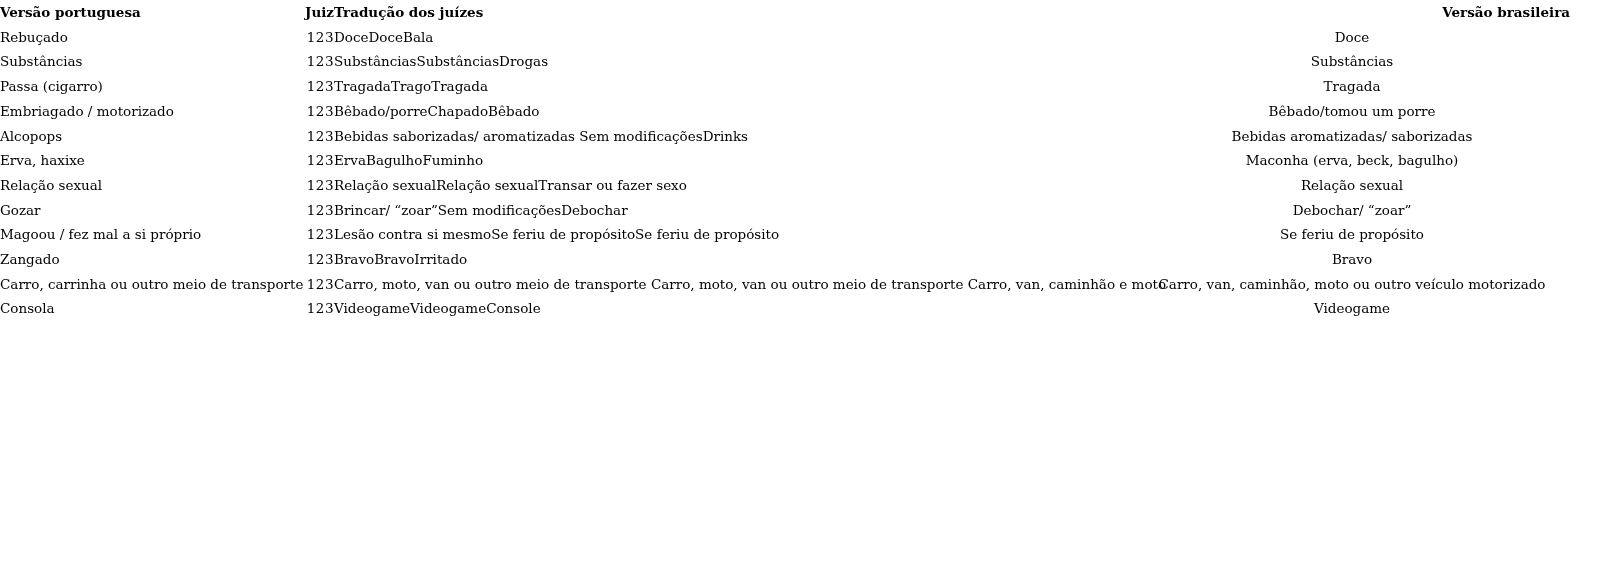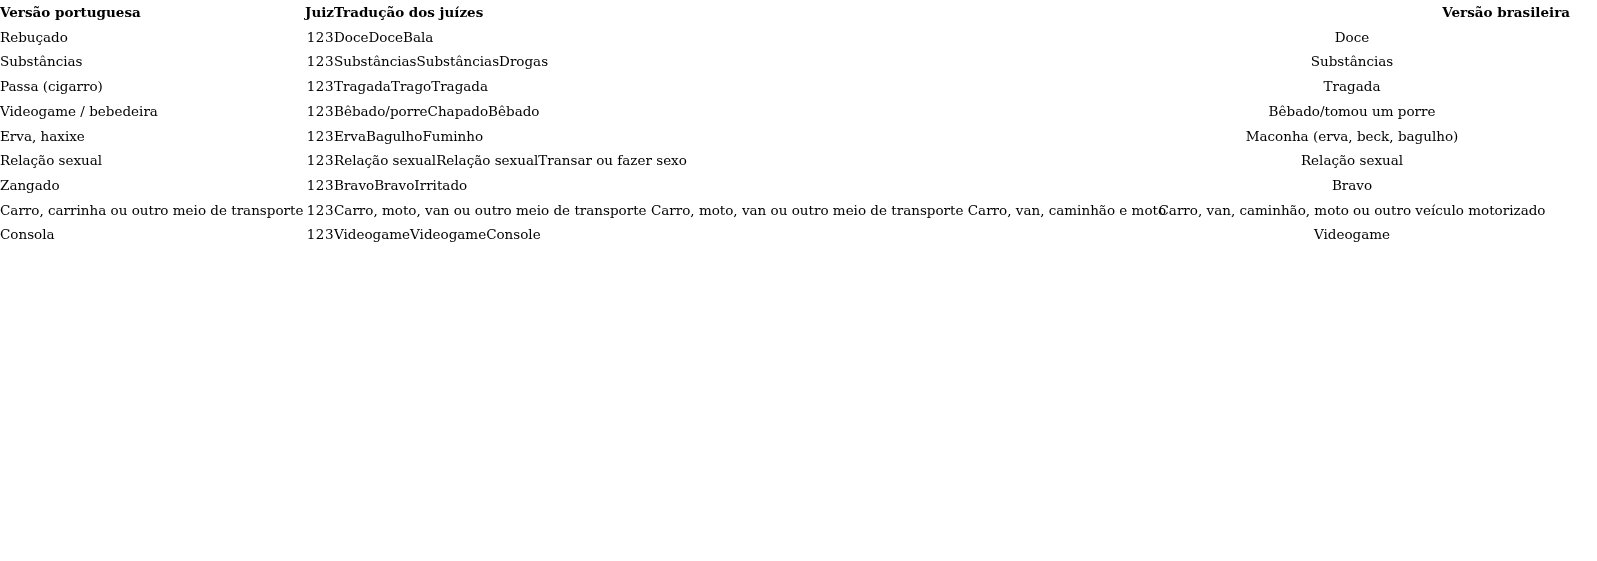--- a/index.html
+++ b/index.html
@@ -81,36 +81,54 @@
           <td class="col-trad overflow-cell">SubstânciasSubstânciasDrogas</td>
           <td class="col-br">Substâncias</td>
         </tr>
         <tr>
           <td class="col-pt">Passa (cigarro)</td>
           <td class="col-juiz juiz-nums">123</td>
           <td class="col-trad overflow-cell">TragadaTragoTragada</td>
           <td class="col-br">Tragada</td>
         </tr>
         <tr>
-          <td class="col-pt">Videogame / bebedeira</td>
+          <td class="col-pt">Embriagado / motorizado</td>
           <td class="col-juiz juiz-nums">123</td>
           <td class="col-trad overflow-cell">Bêbado/porreChapadoBêbado</td>
           <td class="col-br">Bêbado/tomou um porre</td>
+        </tr>
+        <tr>
+          <td class="col-pt">Alcopops</td>
+          <td class="col-juiz juiz-nums">123</td>
+          <td class="col-trad overflow-cell">Bebidas saborizadas/ aromatizadas Sem modificaçõesDrinks</td>
+          <td class="col-br">Bebidas aromatizadas/ saborizadas</td>
         </tr>
         <tr>
           <td class="col-pt">Erva, haxixe</td>
           <td class="col-juiz juiz-nums">123</td>
           <td class="col-trad overflow-cell">ErvaBagulhoFuminho</td>
           <td class="col-br">Maconha (erva, beck, bagulho)</td>
         </tr>
         <tr>
           <td class="col-pt">Relação sexual</td>
           <td class="col-juiz juiz-nums">123</td>
           <td class="col-trad overflow-cell">Relação sexualRelação sexualTransar ou fazer sexo</td>
           <td class="col-br">Relação sexual</td>
+        </tr>
+        <tr>
+          <td class="col-pt">Gozar</td>
+          <td class="col-juiz juiz-nums">123</td>
+          <td class="col-trad overflow-cell">Brincar/ “zoar”Sem modificaçõesDebochar</td>
+          <td class="col-br">Debochar/ “zoar”</td>
+        </tr>
+        <tr>
+          <td class="col-pt">Magoou / fez mal a si próprio</td>
+          <td class="col-juiz juiz-nums">123</td>
+          <td class="col-trad overflow-cell">Lesão contra si mesmoSe feriu de propósitoSe feriu de propósito</td>
+          <td class="col-br">Se feriu de propósito</td>
         </tr>
         <tr>
           <td class="col-pt">Zangado</td>
           <td class="col-juiz juiz-nums">123</td>
           <td class="col-trad overflow-cell">BravoBravoIrritado</td>
           <td class="col-br">Bravo</td>
         </tr>
         <tr>
           <td class="col-pt">Carro, carrinha ou outro meio de transporte</td>
           <td class="col-juiz juiz-nums">123</td>

